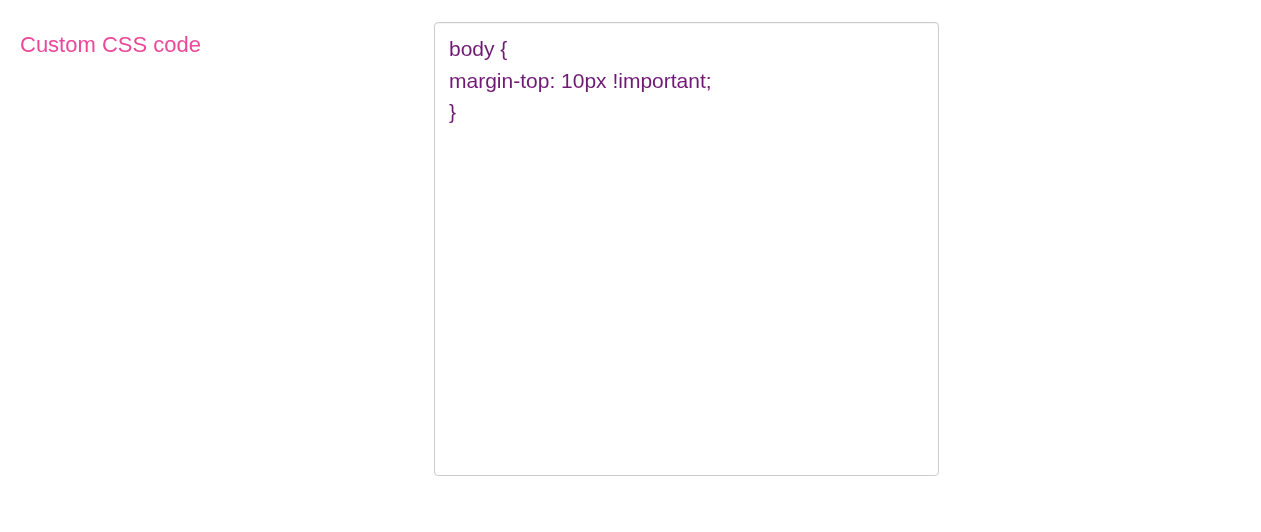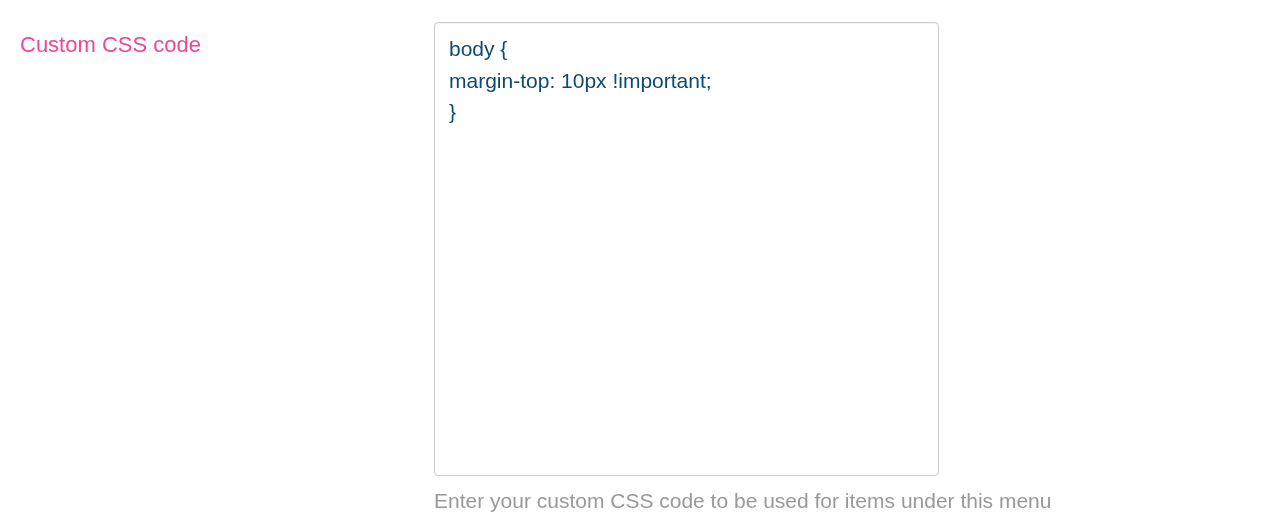--- a/index.html
+++ b/index.html
@@ -31,21 +31,21 @@
     }
     .css-textarea {
       width: 505px;
       height: 454px;
       border: 1px solid #ccc;
       border-radius: 4px;
       padding: 10px 14px;
       font-family: -apple-system, BlinkMacSystemFont, "Segoe UI", "Helvetica Neue", Arial, sans-serif;
       font-size: 21px;
       line-height: 1.5;
-      color: #0c4a6e;
+      color: #701a75;
       resize: none;
       outline: none;
       background: #ffffff;
       box-shadow: inset 0 1px 1px rgba(0,0,0,0.05);
     }
     .help-text {
       margin-top: 8px;
       font-size: 21px;
       color: #999;
       font-weight: 400;
@@ -53,15 +53,14 @@
   </style>
 </head>
 <body>
 
 <div class="form-row">
   <label class="form-label">Custom CSS code</label>
   <div class="form-field">
     <textarea class="css-textarea" style="">body {
 margin-top: 10px !important;
 }</textarea>
-    <div class="help-text">Enter your custom CSS code to be used for items under this menu</div>
   </div>
 </div>
 
 </body></html>

